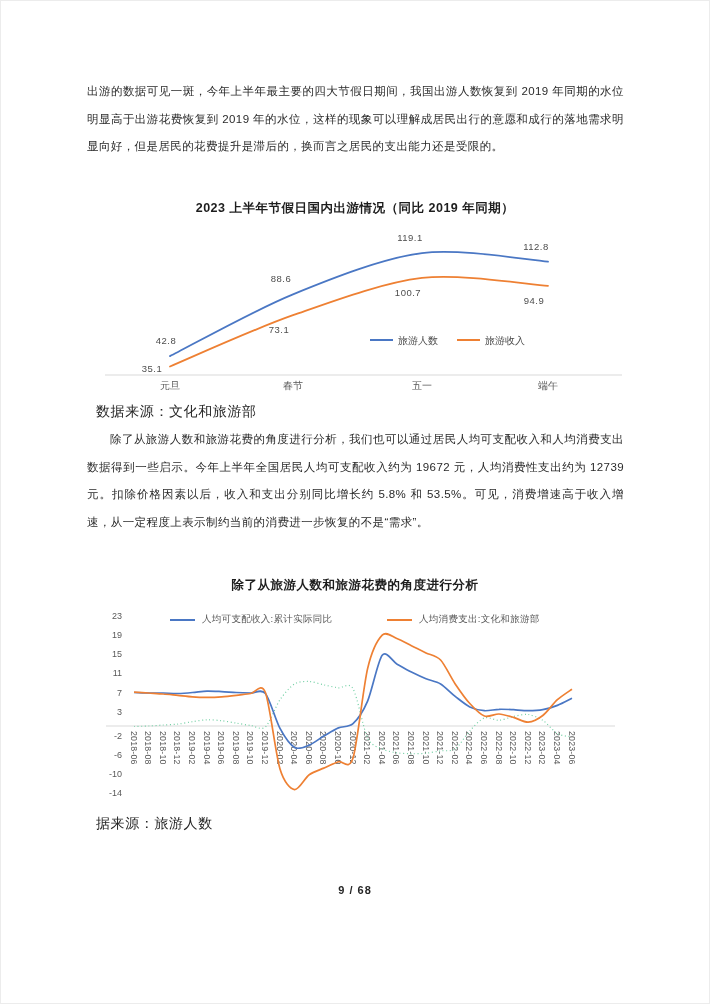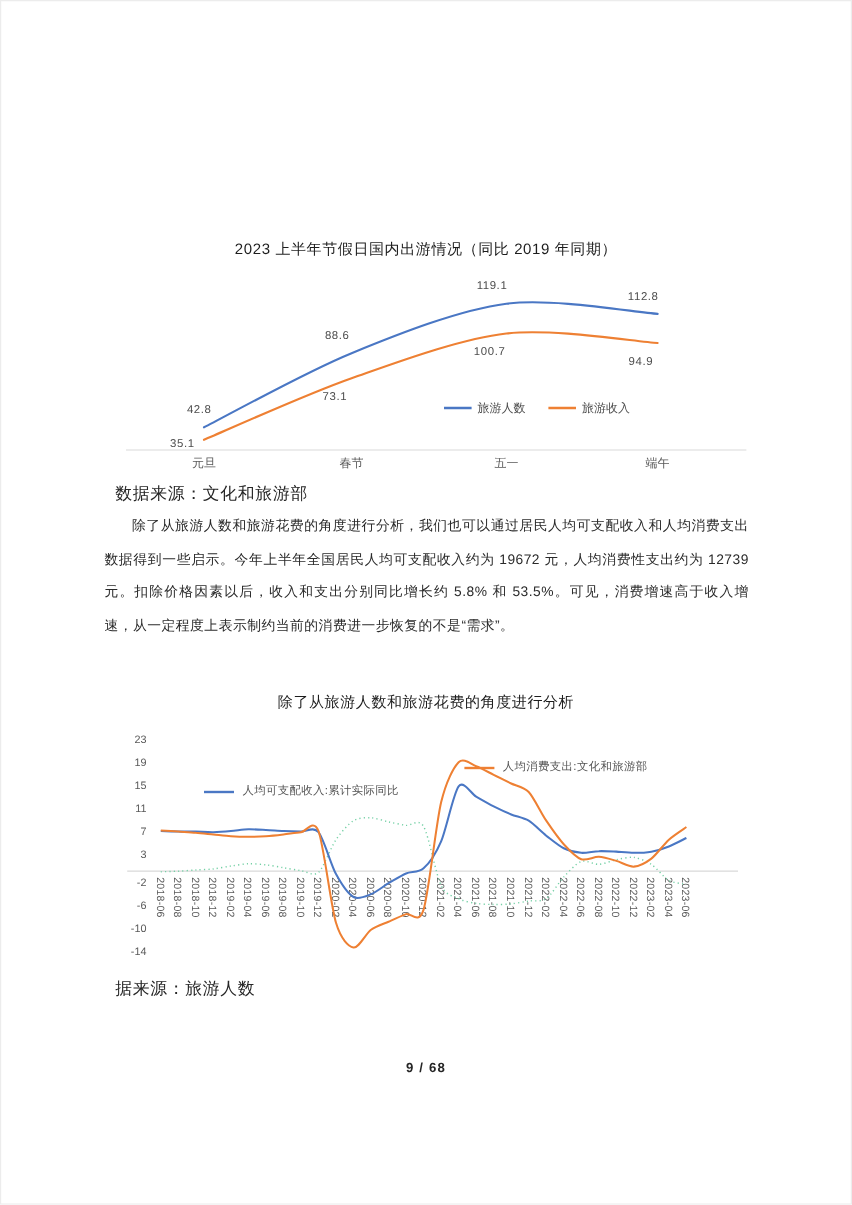--- a/index.html
+++ b/index.html
@@ -10,50 +10,51 @@
   }
   .para{
     position:absolute;left:87px;width:537px;margin:0;
     font-size:11.5px;line-height:27.6px;text-align:justify;color:#2a2a2a;
     letter-spacing:0.4px;
   }
   .p1{top:78px;}
   .p2{top:426px;text-indent:2em;}
   .ctitle{
     position:absolute;left:87px;width:536px;margin:0;text-align:center;
-    font-size:12.5px;font-weight:400;color:#1d1d1d;letter-spacing:0.5px;
+    font-size:12.5px;font-weight:700;color:#1d1d1d;letter-spacing:0.5px;
   }
   .t1{top:200px;}
   .t2{top:577px;}
   .chart1{position:absolute;left:86px;top:226px;}
   .chart2wrap{position:absolute;left:86px;top:603px;width:538px;height:205px;}
   .chart2wrap svg{position:absolute;left:0;top:0;}
   .legend2{position:absolute;left:84px;top:10px;display:flex;flex-direction:column;gap:3px;}
   .legrow{display:flex;align-items:center;}
   .legitem{display:flex;align-items:center;}
-  .legitem.w1{width:217px;margin-top:40px;}
+  .legitem.w1{width:217px;}
   .swatch{width:25px;height:0;border-top:2px solid;margin-right:7px;}
   .swatch.dotted{border-top-style:dotted;border-top-width:2px;}
   .leglabel{font-size:9.5px;color:#555;letter-spacing:0.3px;white-space:nowrap;}
   .source{
     position:absolute;left:96px;width:536px;text-align:left;
     font-size:14px;color:#262626;letter-spacing:0.6px;
   }
   .s1{top:403px;}
   .s2{top:815px;}
   .pagenum{
     position:absolute;left:0;top:884px;width:710px;text-align:center;
     font-size:11px;font-weight:700;color:#262626;letter-spacing:1px;
   }
 </style>
 </head>
 <body>
 
 <div class="page">
 
+  <p class="para p1">出游的数据可见一斑，今年上半年最主要的四大节假日期间，我国出游人数恢复到 2019 年同期的水位明显高于出游花费恢复到 2019 年的水位，这样的现象可以理解成居民出行的意愿和成行的落地需求明显向好，但是居民的花费提升是滞后的，换而言之居民的支出能力还是受限的。</p>
 
   <h3 class="ctitle t1">2023 上半年节假日国内出游情况（同比 2019 年同期）</h3>
 
   <svg id="chart1" class="chart1" width="538" height="172" viewBox="0 0 538 172">
       <line x1="19" y1="149" x2="536" y2="149" stroke="#d9d9d9" stroke-width="1"></line>
       <text x="84" y="163" text-anchor="middle" font-size="10" fill="#595959">元旦</text>
       <text x="207" y="163" text-anchor="middle" font-size="10" fill="#595959">春节</text>
       <text x="336" y="163" text-anchor="middle" font-size="10" fill="#595959">五一</text>
       <text x="462" y="163" text-anchor="middle" font-size="10" fill="#595959">端午</text>
       <path d="M84.0 130.1 C102.9 120.6, 168.2 84.1, 207.0 68.3 C245.8 52.4, 296.8 32.1, 336.0 27.1 C375.2 22.1, 442.6 34.3, 462.0 35.6" fill="none" stroke="#4a77c4" stroke-width="1.8" stroke-linecap="round"></path>

